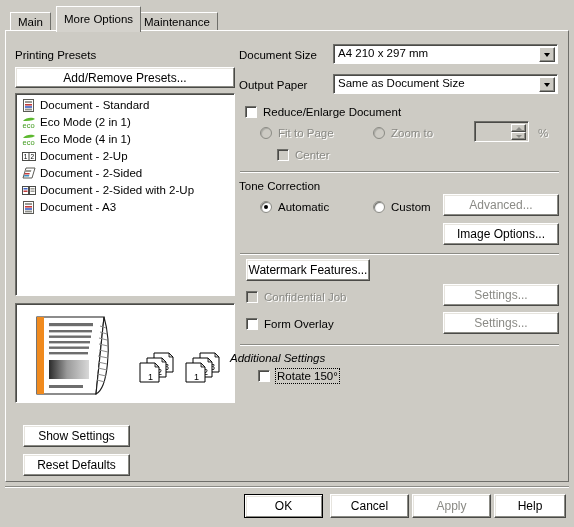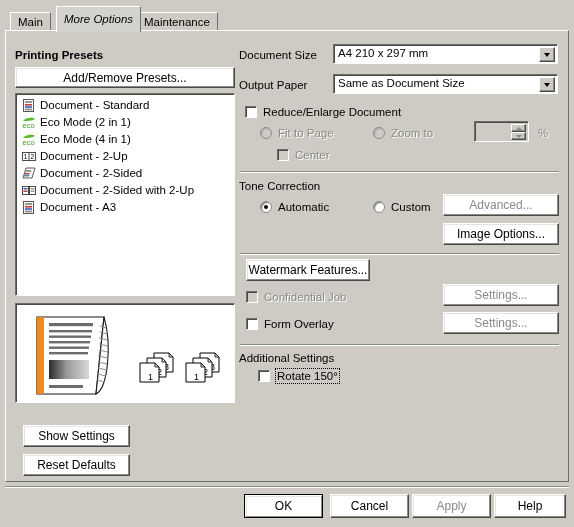--- a/index.html
+++ b/index.html
@@ -47,21 +47,21 @@
   }
   .tab.inactive { height: 20px; }
   .tab.active {
     height: 26px;
     line-height: 24px;
     background: #d4d2cc;
     z-index: 5;
     border-top-color: #ffffff;
   }
   #tab-main { left: 5px; }
-  #tab-more { left: 51px; font-style: italic; }
+  #tab-more { left: 51px; }
   #tab-maint { left: 131px; }
 
   
   #tabpage {
     position: absolute;
     left: 5px; top: 30px;
     width: 564px; height: 452px;
     background: #cdcbc4;
     border: 1px solid #ffffff;
     border-right-color: #6f6f6a;
@@ -90,21 +90,21 @@
     text-shadow: 1px 1px 0 #ffffff;
   }
   .btn.default {
     border-color: #000000;
     box-shadow: inset 1px 1px 0 #ffffff, inset -1px -1px 0 #8b8b85,
                 inset 2px 2px 0 #e6e4de;
   }
 
   .label { position: absolute; white-space: nowrap; line-height: 14px; }
   .label.disabled { color: #8a8a85; text-shadow: 1px 1px 0 #ffffff; }
-  .bold { font-weight: bold; }
+  .bold { font-weight: normal; }
 
   .combo {
     position: absolute;
     background: #ffffff;
     border: 1px solid;
     border-color: #6f6f6a #ffffff #ffffff #6f6f6a;
     box-shadow: inset 1px 1px 0 #4a4a47;
     box-sizing: border-box;
   }
   .combo .ctext {
@@ -488,21 +488,21 @@
     <span class="chk disabled" style="left:240px; top:260px;"></span>
     <div class="label disabled" style="left:258px; top:259px;">Confidential Job</div>
     <button class="btn disabled" style="position:absolute; left:437px; top:253px; width:116px; height:22px;">Settings...</button>
 
     <span class="chk" style="left:240px; top:287px;"></span>
     <div class="label" style="left:258px; top:286px;">Form Overlay</div>
     <button class="btn disabled" style="position:absolute; left:437px; top:281px; width:116px; height:22px;">Settings...</button>
 
     <div class="sep" style="left:234px; top:313px; width:319px;"></div>
 
-    <div class="label" style="left:233px; top:320px;">Additional Settings</div>
+    <div class="label" style="left:224px; top:320px;font-style:italic;">Additional Settings</div>
 
     <span class="chk" style="left:252px; top:339px;"></span>
     <div class="label focus-rect" style="left:269px; top:337px;">Rotate 150°</div>
 
   </div>
 
   <div class="sep" id="bottombar-sep"></div>
 
   <button class="btn default" style="position:absolute; left:244px; top:494px; width:79px; height:24px;">OK</button>
   <button class="btn" style="position:absolute; left:330px; top:494px; width:79px; height:24px;">Cancel</button>

